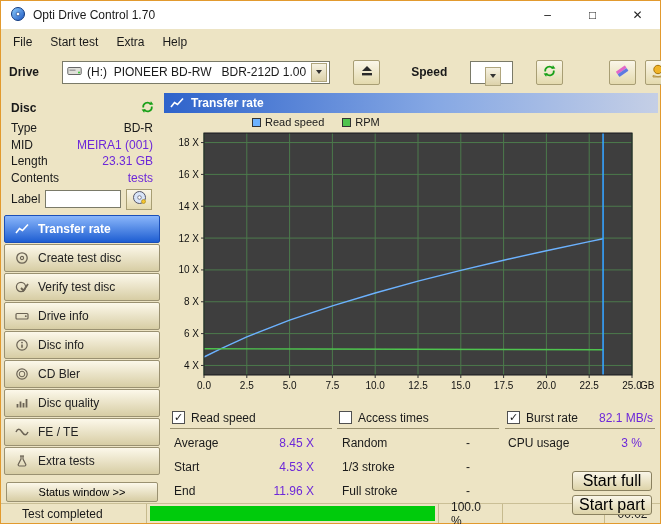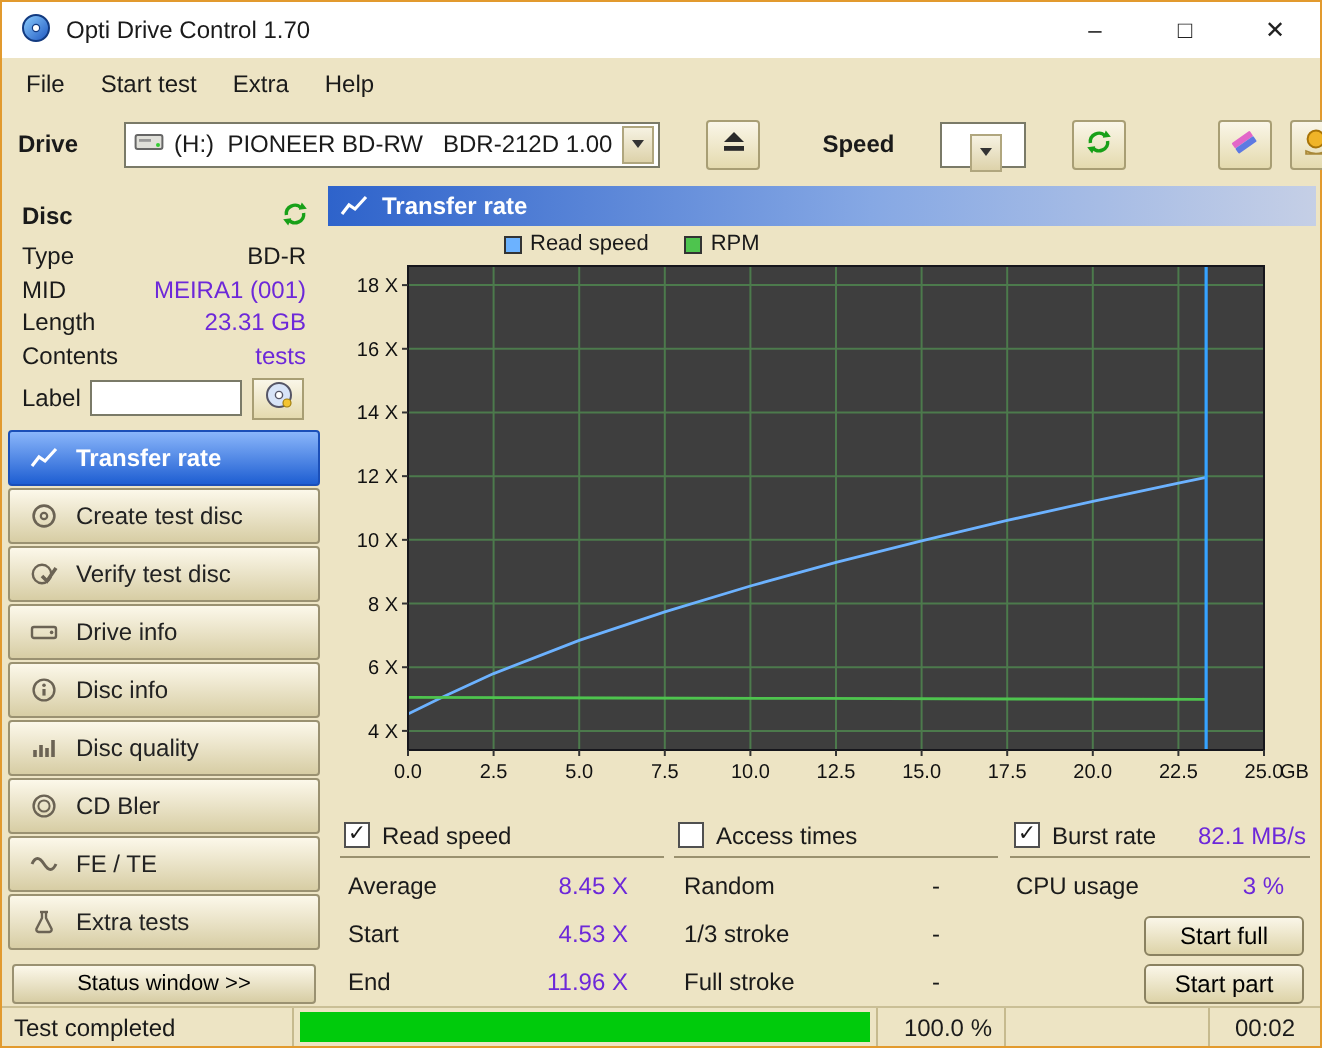--- a/index.html
+++ b/index.html
@@ -55,24 +55,24 @@
   .checkbox{width:13px;height:13px;background:#fff;border:1px solid #505050;display:flex;align-items:center;justify-content:center;font-size:11px;font-weight:bold;flex:none;}
   .checkbox .mark{display:none;line-height:1;}
   .checkbox.checked .mark{display:block;}
   .burstval{margin-left:auto;padding-right:2px;color:#6d28d9;}
   .stats{position:relative;height:74px;}
   .srow{position:absolute;left:0;right:0;height:22px;}
   .sl,.sv{position:absolute;top:3px;}
   .sl1{left:10px}.sv1{left:76px;width:74px;text-align:right;}
   .sl2{left:178px}.sv2{left:260px;width:46px;text-align:right;}
   .sl3{left:344px}.sv3{left:400px;width:78px;text-align:right;}
-  .pbtn{position:absolute;right:6px;top:1px;width:80px;height:20px;background:linear-gradient(#faf6e8,#ddd3a8);border:1px solid #8a8160;border-radius:3px;font-family:"Liberation Sans",sans-serif;font-size:12px;display:flex;align-items:center;justify-content:center;}
+  .pbtn{position:absolute;right:6px;top:14px;width:80px;height:20px;background:linear-gradient(#faf6e8,#ddd3a8);border:1px solid #8a8160;border-radius:3px;font-family:"Liberation Sans",sans-serif;font-size:16px;display:flex;align-items:center;justify-content:center;}
   
   .statusbar{height:20px;border-top:1px solid #cabf96;display:flex;align-items:stretch;flex:none;}
-  .scell{display:flex;align-items:center;padding:0 6px;border-right:1px solid #c6ba8e;}
+  .scell{display:flex;align-items:center;padding:0 21px;border-right:1px solid #c6ba8e;}
   .stext{width:146px;}
   .sprog{width:292px;padding:2px 3px;}
   .sfill{height:100%;background:#00cb0c;}
   .spct{width:64px;justify-content:flex-end;}
   .sflex{flex:1;border-right:none;}
   .stime{width:56px;justify-content:center;border-left:1px solid #c6ba8e;border-right:none;}
   button{font-family:"Liberation Sans",sans-serif;}
 </style>
 </head>
 <body>
@@ -268,36 +268,36 @@
                 <circle cx="7" cy="7" r="5.2" fill="none" stroke="currentColor" stroke-width="1.2"></circle>
                 <circle cx="7" cy="4.6" r="0.9" fill="currentColor"></circle>
                 <line x1="7" y1="6.5" x2="7" y2="9.8" stroke="currentColor" stroke-width="1.6"></line>
               </svg>
             </span>
           <span>Disc info</span>
         </div>
         <div class="sitem">
           <span class="sicon">
               <svg width="14" height="14" viewBox="0 0 14 14">
+                <circle cx="7" cy="7" r="5.2" fill="none" stroke="currentColor" stroke-width="1.2"></circle>
+                <circle cx="7" cy="7" r="2.8" fill="none" stroke="currentColor" stroke-width="1"></circle>
+              </svg>
+            </span>
+          <span>CD Bler</span>
+        </div>
+        <div class="sitem">
+          <span class="sicon">
+              <svg width="14" height="14" viewBox="0 0 14 14">
                 <line x1="2.5" y1="11.5" x2="2.5" y2="8" stroke="currentColor" stroke-width="1.8"></line>
                 <line x1="5.5" y1="11.5" x2="5.5" y2="5.5" stroke="currentColor" stroke-width="1.8"></line>
                 <line x1="8.5" y1="11.5" x2="8.5" y2="7" stroke="currentColor" stroke-width="1.8"></line>
                 <line x1="11.5" y1="11.5" x2="11.5" y2="3" stroke="currentColor" stroke-width="1.8"></line>
               </svg>
             </span>
           <span>Disc quality</span>
-        </div>
-        <div class="sitem">
-          <span class="sicon">
-              <svg width="14" height="14" viewBox="0 0 14 14">
-                <circle cx="7" cy="7" r="5.2" fill="none" stroke="currentColor" stroke-width="1.2"></circle>
-                <circle cx="7" cy="7" r="2.8" fill="none" stroke="currentColor" stroke-width="1"></circle>
-              </svg>
-            </span>
-          <span>CD Bler</span>
         </div>
         <div class="sitem">
           <span class="sicon">
               <svg width="14" height="14" viewBox="0 0 14 14">
                 <path d="M1 7 Q 3.5 1.5 7 7 T 13 7" fill="none" stroke="currentColor" stroke-width="1.5"></path>
               </svg>
             </span>
           <span>FE / TE</span>
         </div>
         <div class="sitem">

